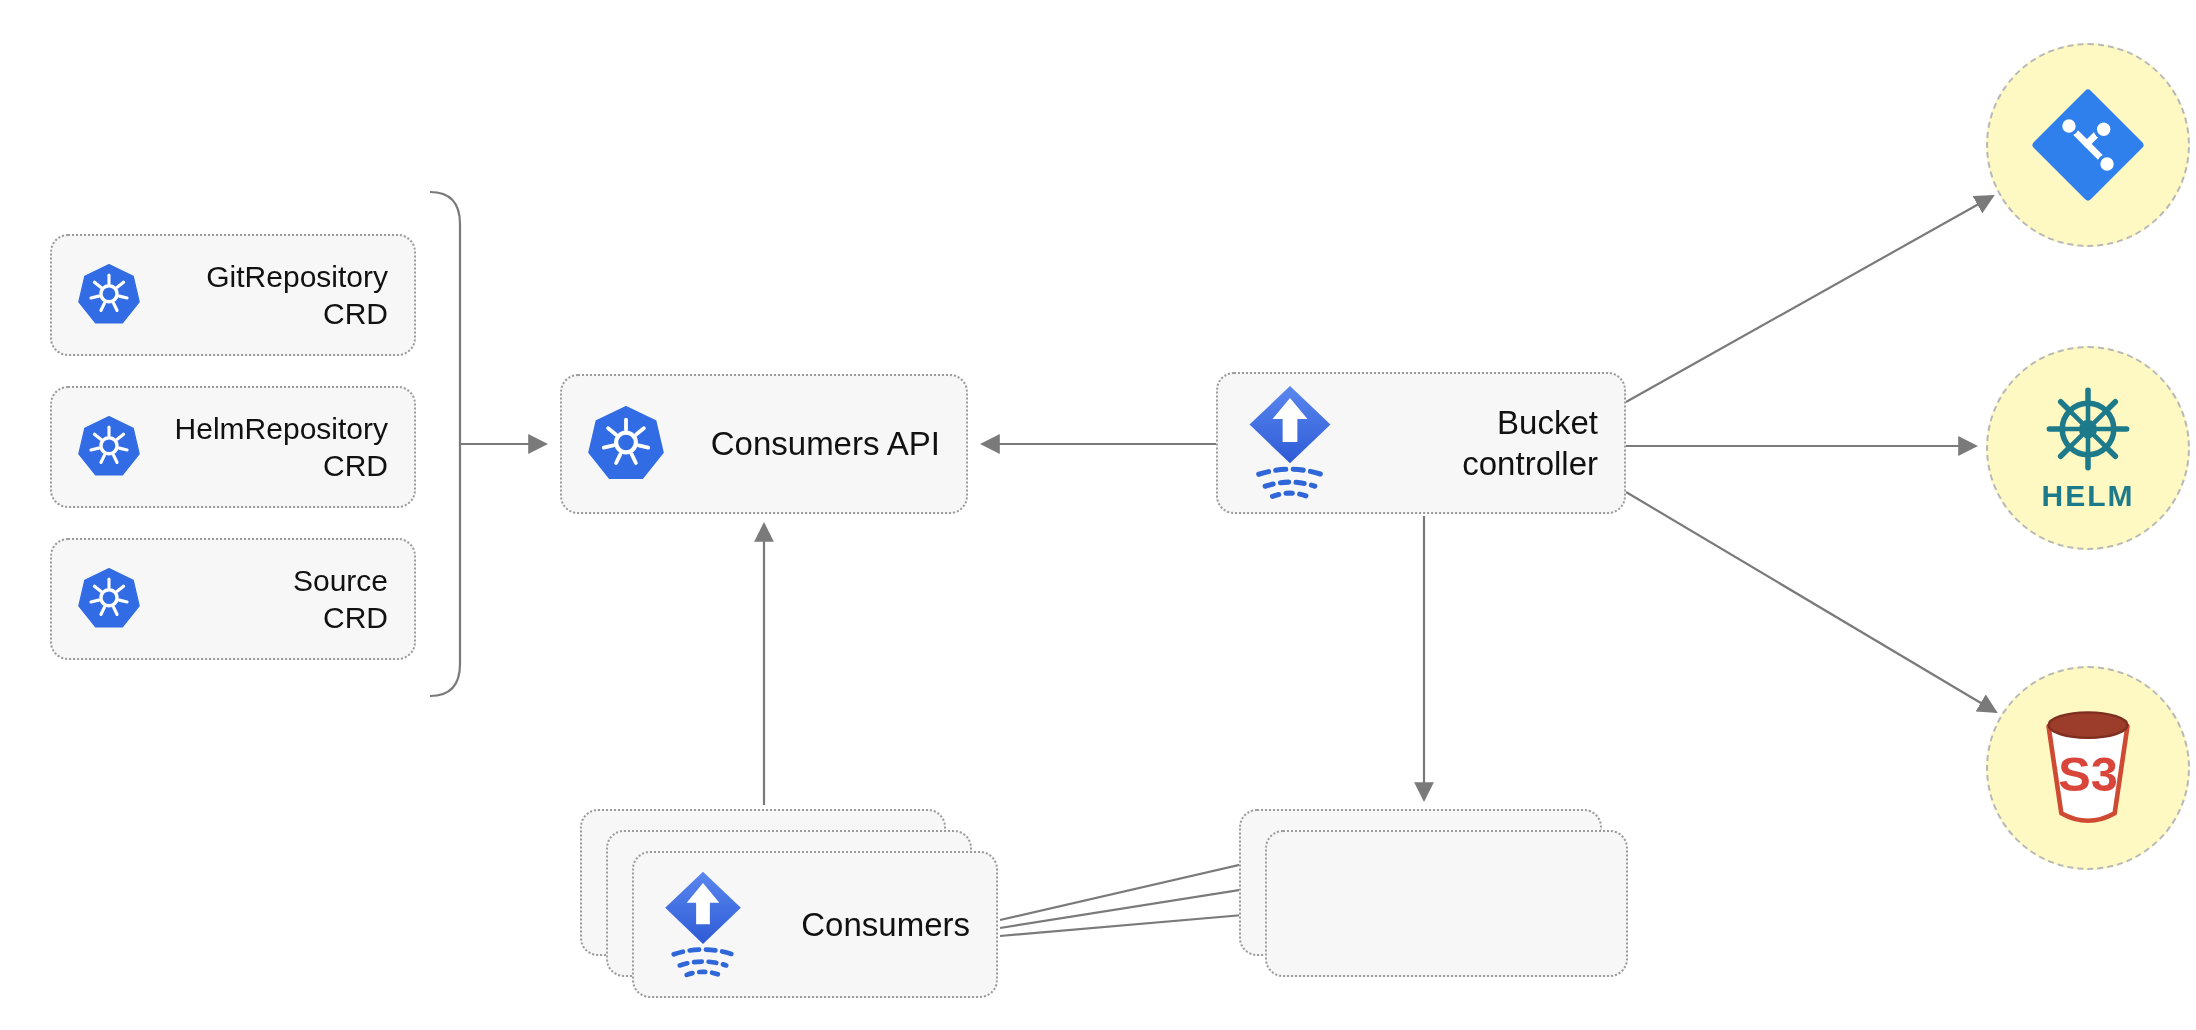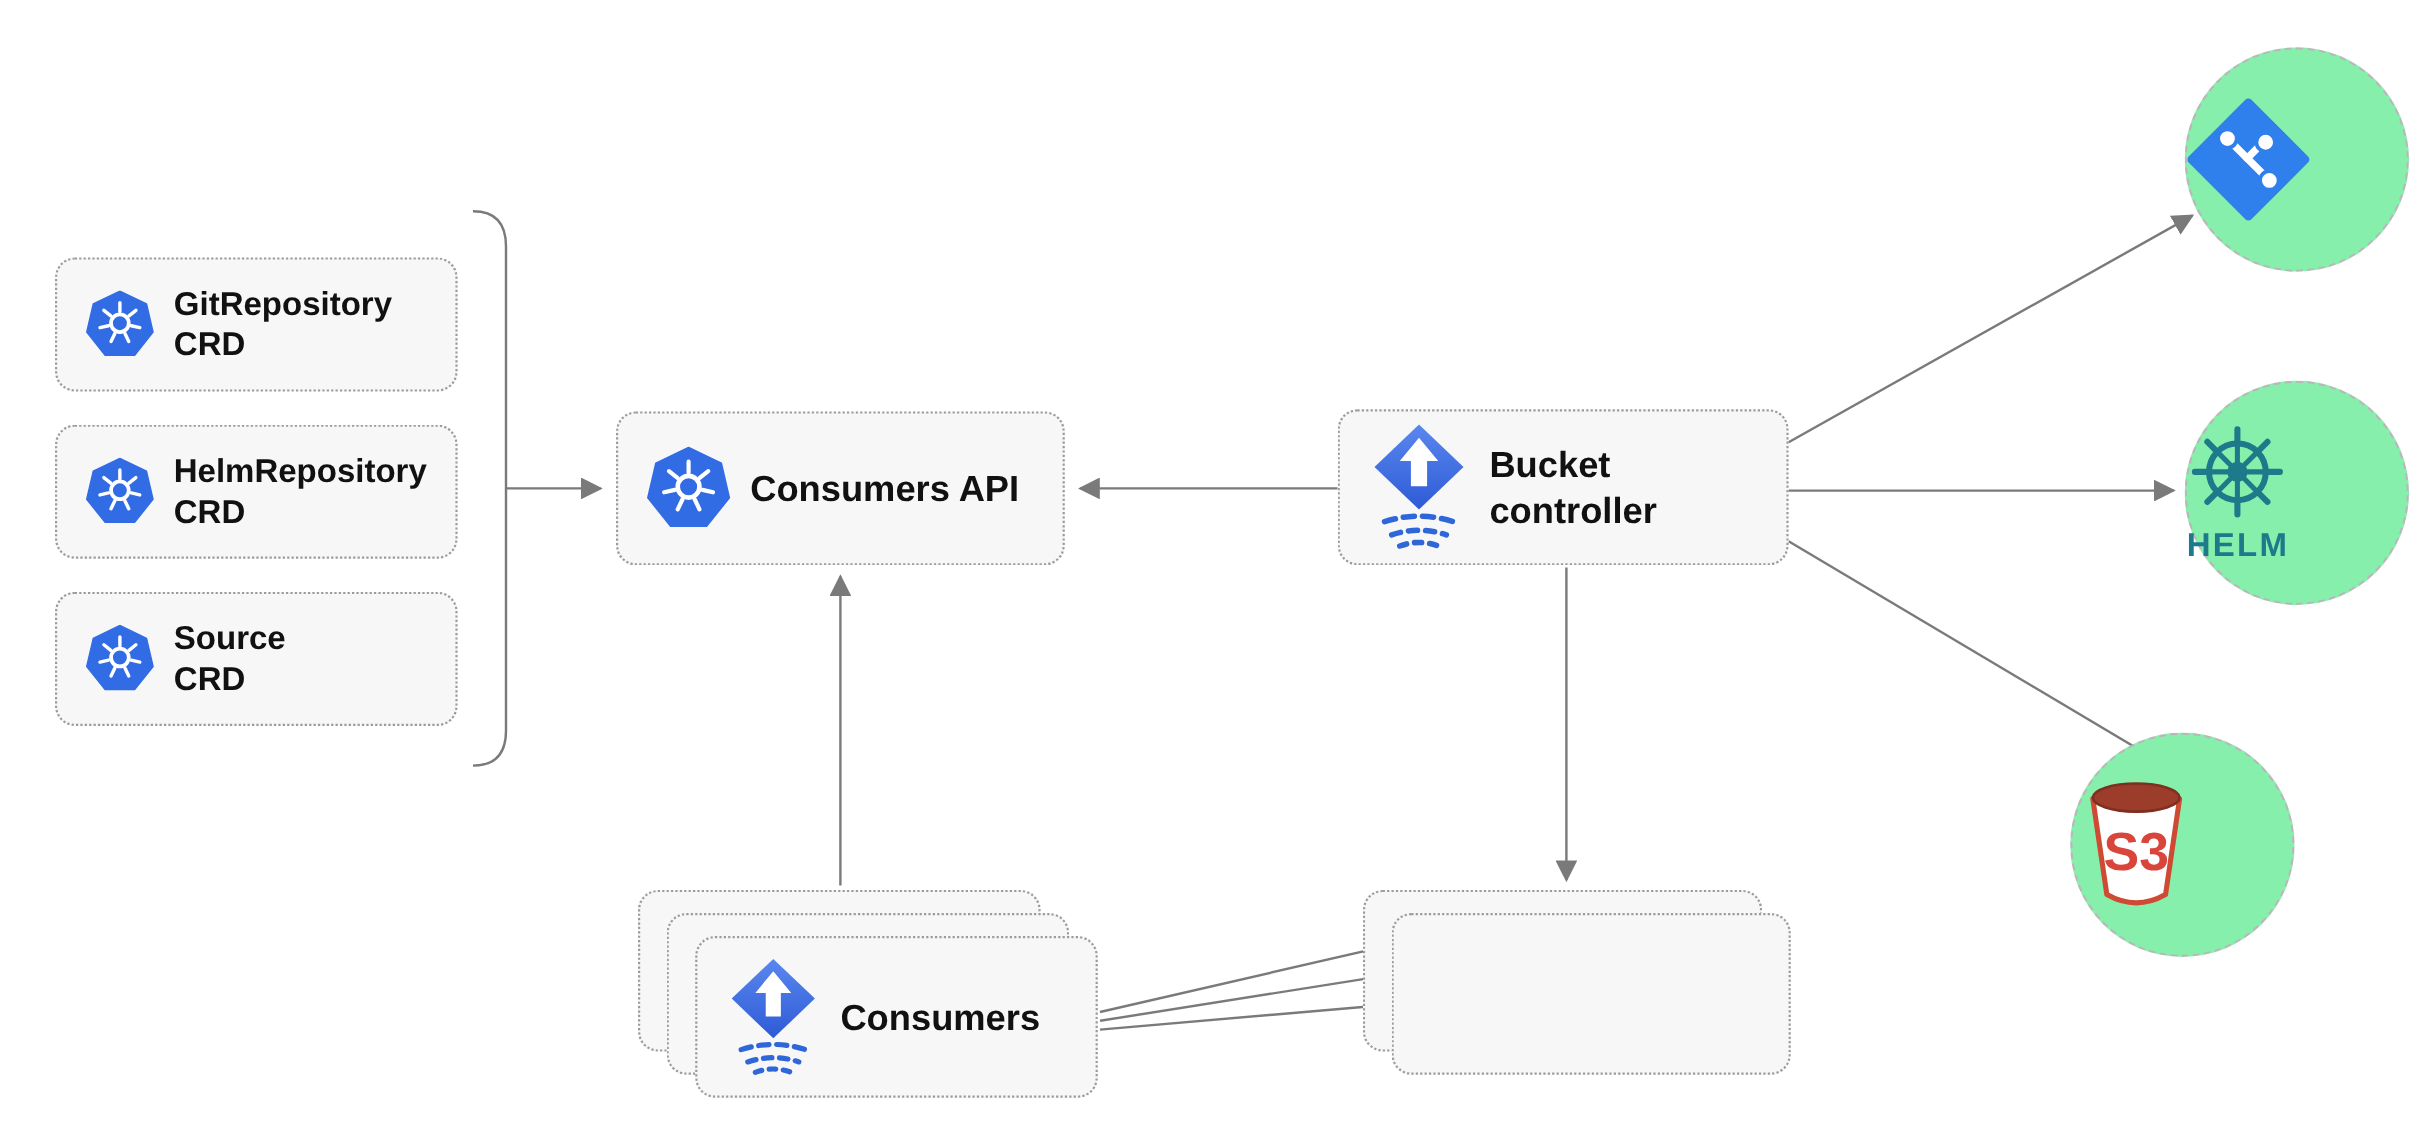--- a/index.html
+++ b/index.html
@@ -7,31 +7,31 @@
   .canvas{position:relative;width:2196px;height:1030px;background:#fff;overflow:hidden;}
   .edges{position:absolute;left:0;top:0;z-index:1;pointer-events:none;}
   .node{position:absolute;z-index:3;box-sizing:border-box;}
   .box{
     background:#f7f7f7;
     border:2px dotted #9b9b9b;
     border-radius:18px;
     display:flex;align-items:center;
     padding:0 26px;gap:18px;
   }
-  .box .label{flex:1;text-align:left;white-space:pre-line;line-height:1.25;font-weight:bold;}
+  .box .label{flex:1;text-align:right;white-space:pre-line;line-height:1.25;}
   .crd-label{font-size:30px;}
   .big-label{font-size:33px;}
   .stack-shadow{
     position:absolute;z-index:2;box-sizing:border-box;
     background:#f7f7f7;border:2px dotted #9b9b9b;border-radius:18px;
   }
   .endpoint{
     position:absolute;z-index:3;width:200px;height:200px;border-radius:50%;
-    border:2.5px dashed #b8b8b8;background:#86efac;
-    display:flex;flex-direction:column;align-items:flex-start;justify-content:center;gap:4px;
+    border:2.5px dashed #b8b8b8;background:#fef9c3;
+    display:flex;flex-direction:column;align-items:center;justify-content:center;gap:4px;
   }
   .helm-text{font-size:30px;font-weight:800;color:#1d7a8a;letter-spacing:2px;}
   .defs-holder{position:absolute;width:0;height:0;overflow:hidden;}
   svg text{font-family:"Liberation Sans","DejaVu Sans",sans-serif;}
 </style>
 </head>
 <body>
 
 <div class="canvas">
 
@@ -173,21 +173,21 @@
         <line x1="40" y1="50" x2="22" y2="50"></line>
         <line x1="42.9" y1="42.9" x2="30.2" y2="30.2"></line>
         <line x1="50" y1="40" x2="50" y2="22"></line>
         <line x1="57.1" y1="42.9" x2="69.8" y2="30.2"></line>
       </g>
       <circle cx="50" cy="50" r="10" fill="#1d7a8a"></circle>
     </svg>
     <div class="helm-text">HELM</div>
   </div>
 
-  <div class="endpoint" style="left:1882px;top:666px">
+  <div class="endpoint" style="left:1986px;top:666px">
     <svg viewBox="0 0 100 112" width="116" height="130">
       <path d="M16,20 Q50,38 84,20 L73,95 Q50,108 27,95 Z" fill="#ffffff" stroke="#cf4a33" stroke-width="4" stroke-linejoin="round"></path>
       <ellipse cx="50" cy="19" rx="34" ry="11" fill="#9c3d2b" stroke="#7e2f20" stroke-width="2"></ellipse>
       <text x="50" y="76" text-anchor="middle" font-size="42" font-weight="800" fill="#d9453a">S3</text>
     </svg>
   </div>
 
 </div>
 
 </body></html>

